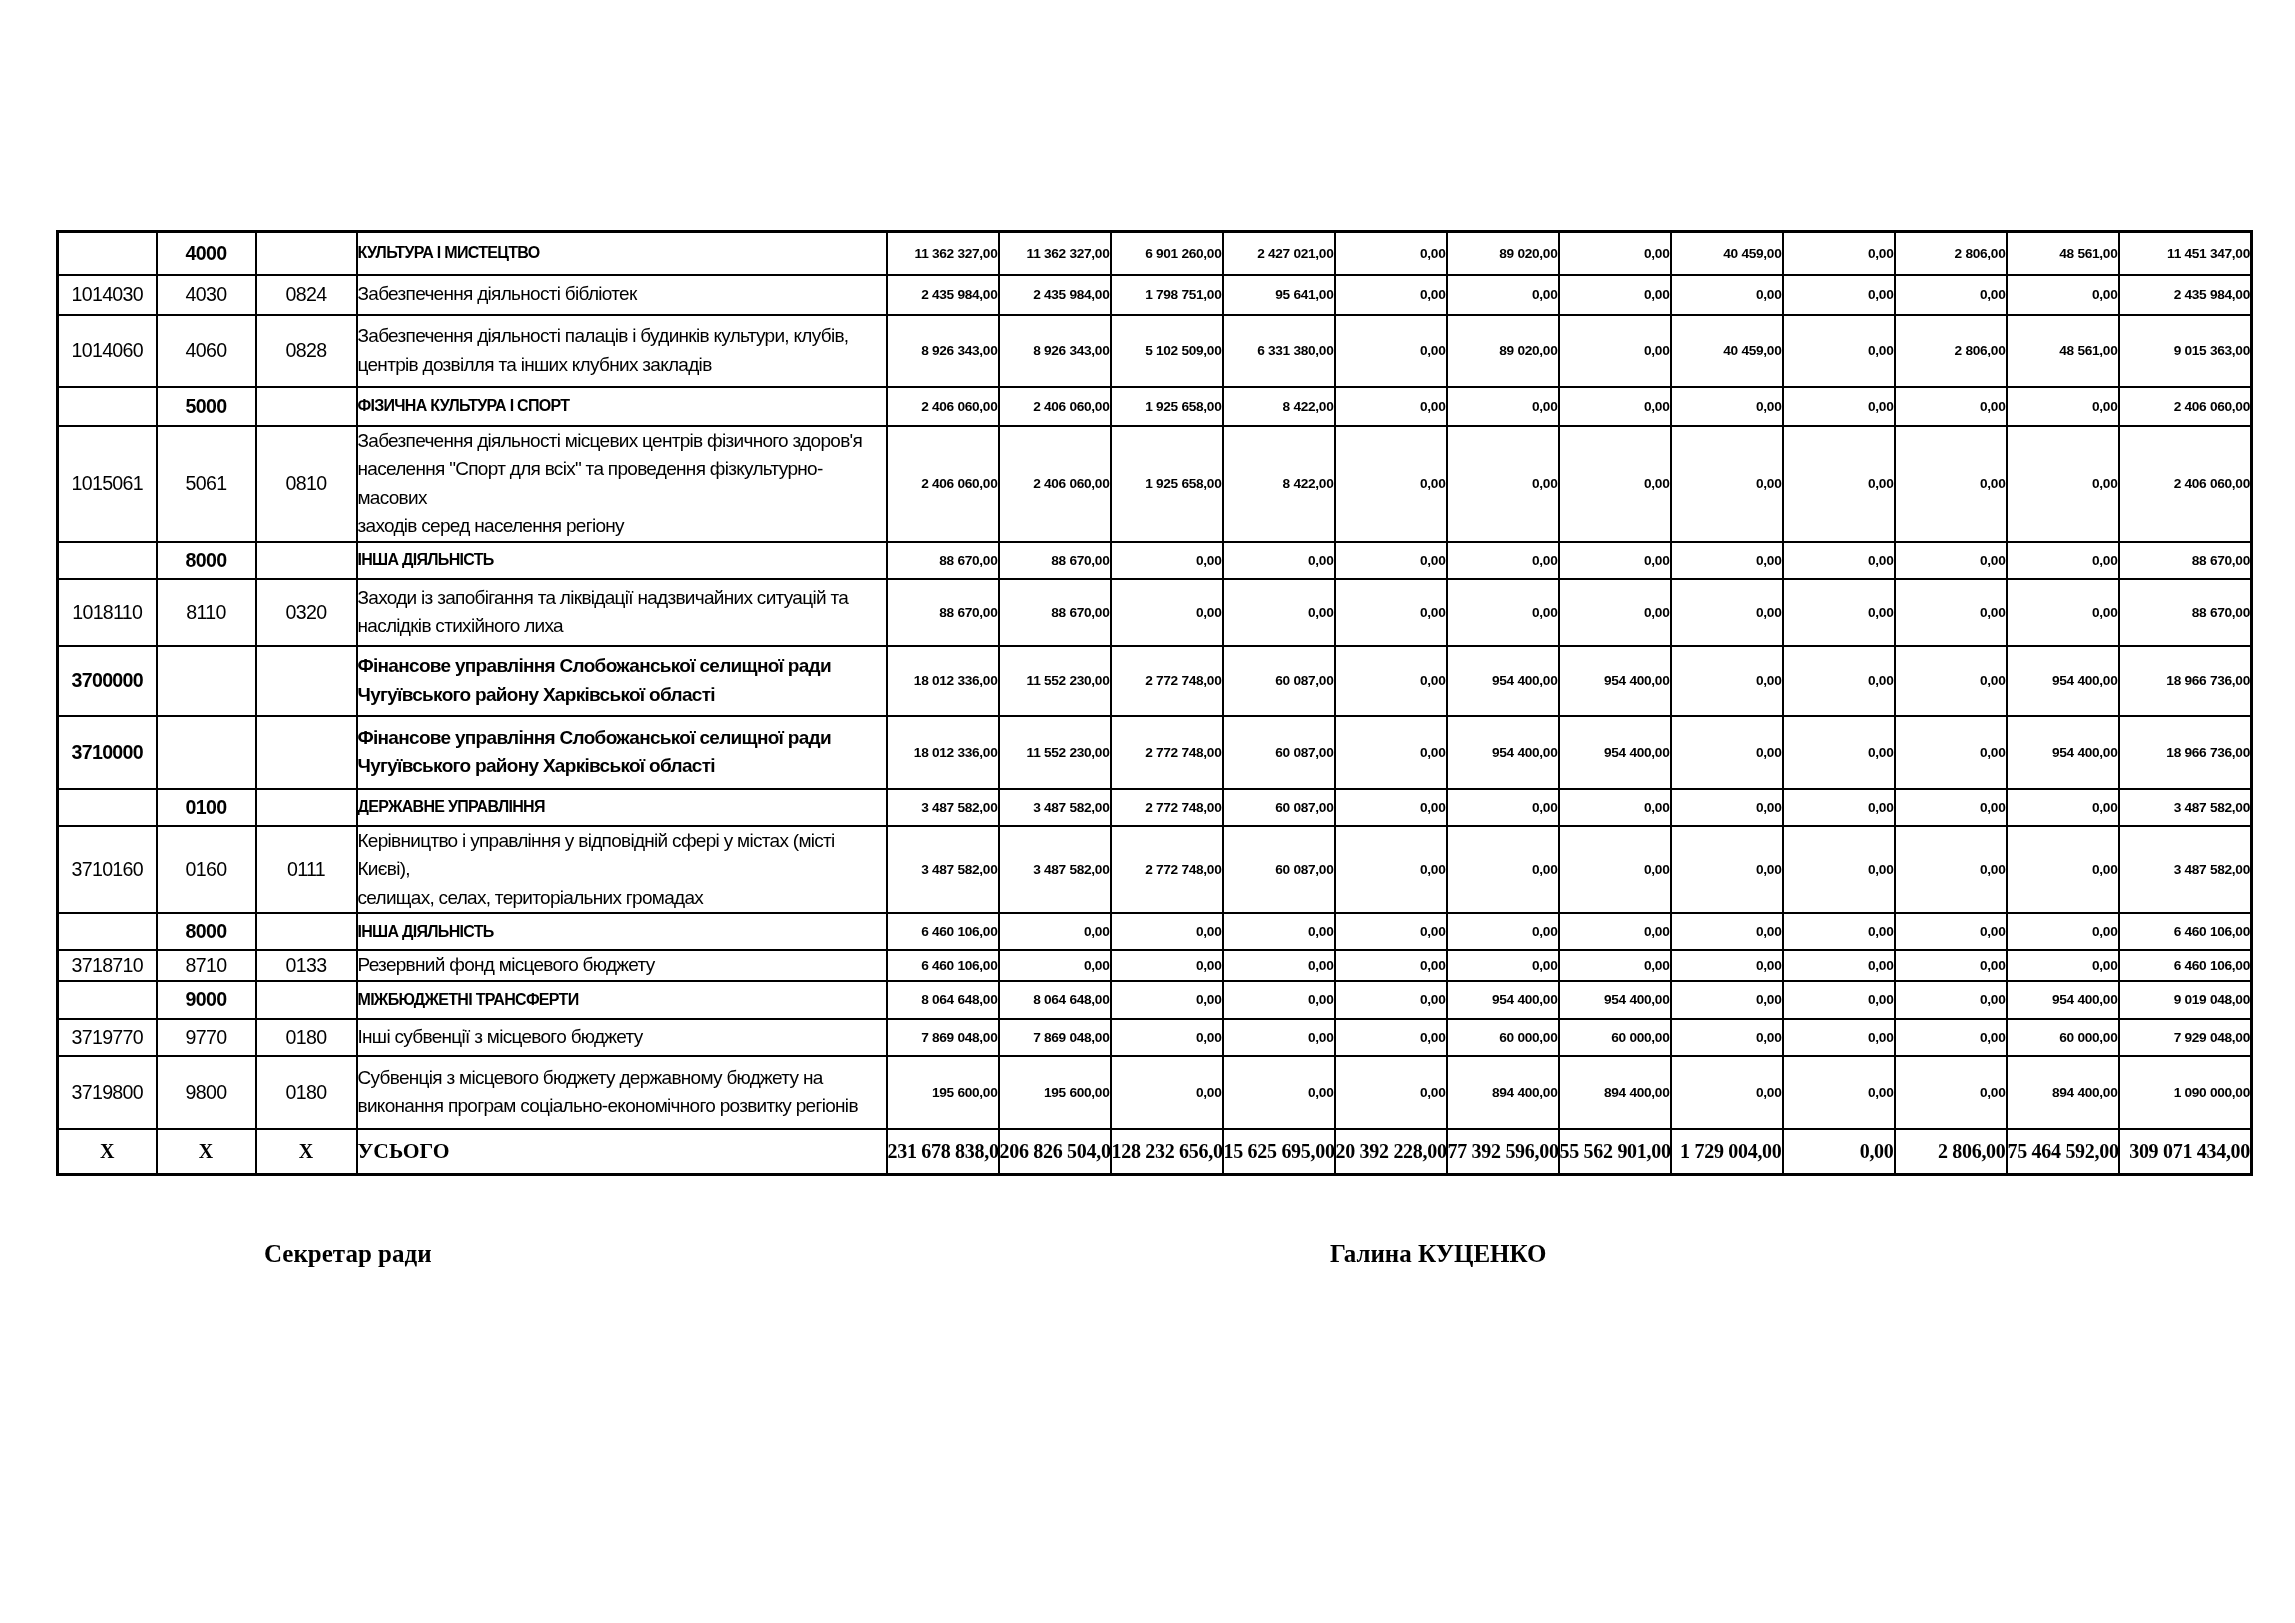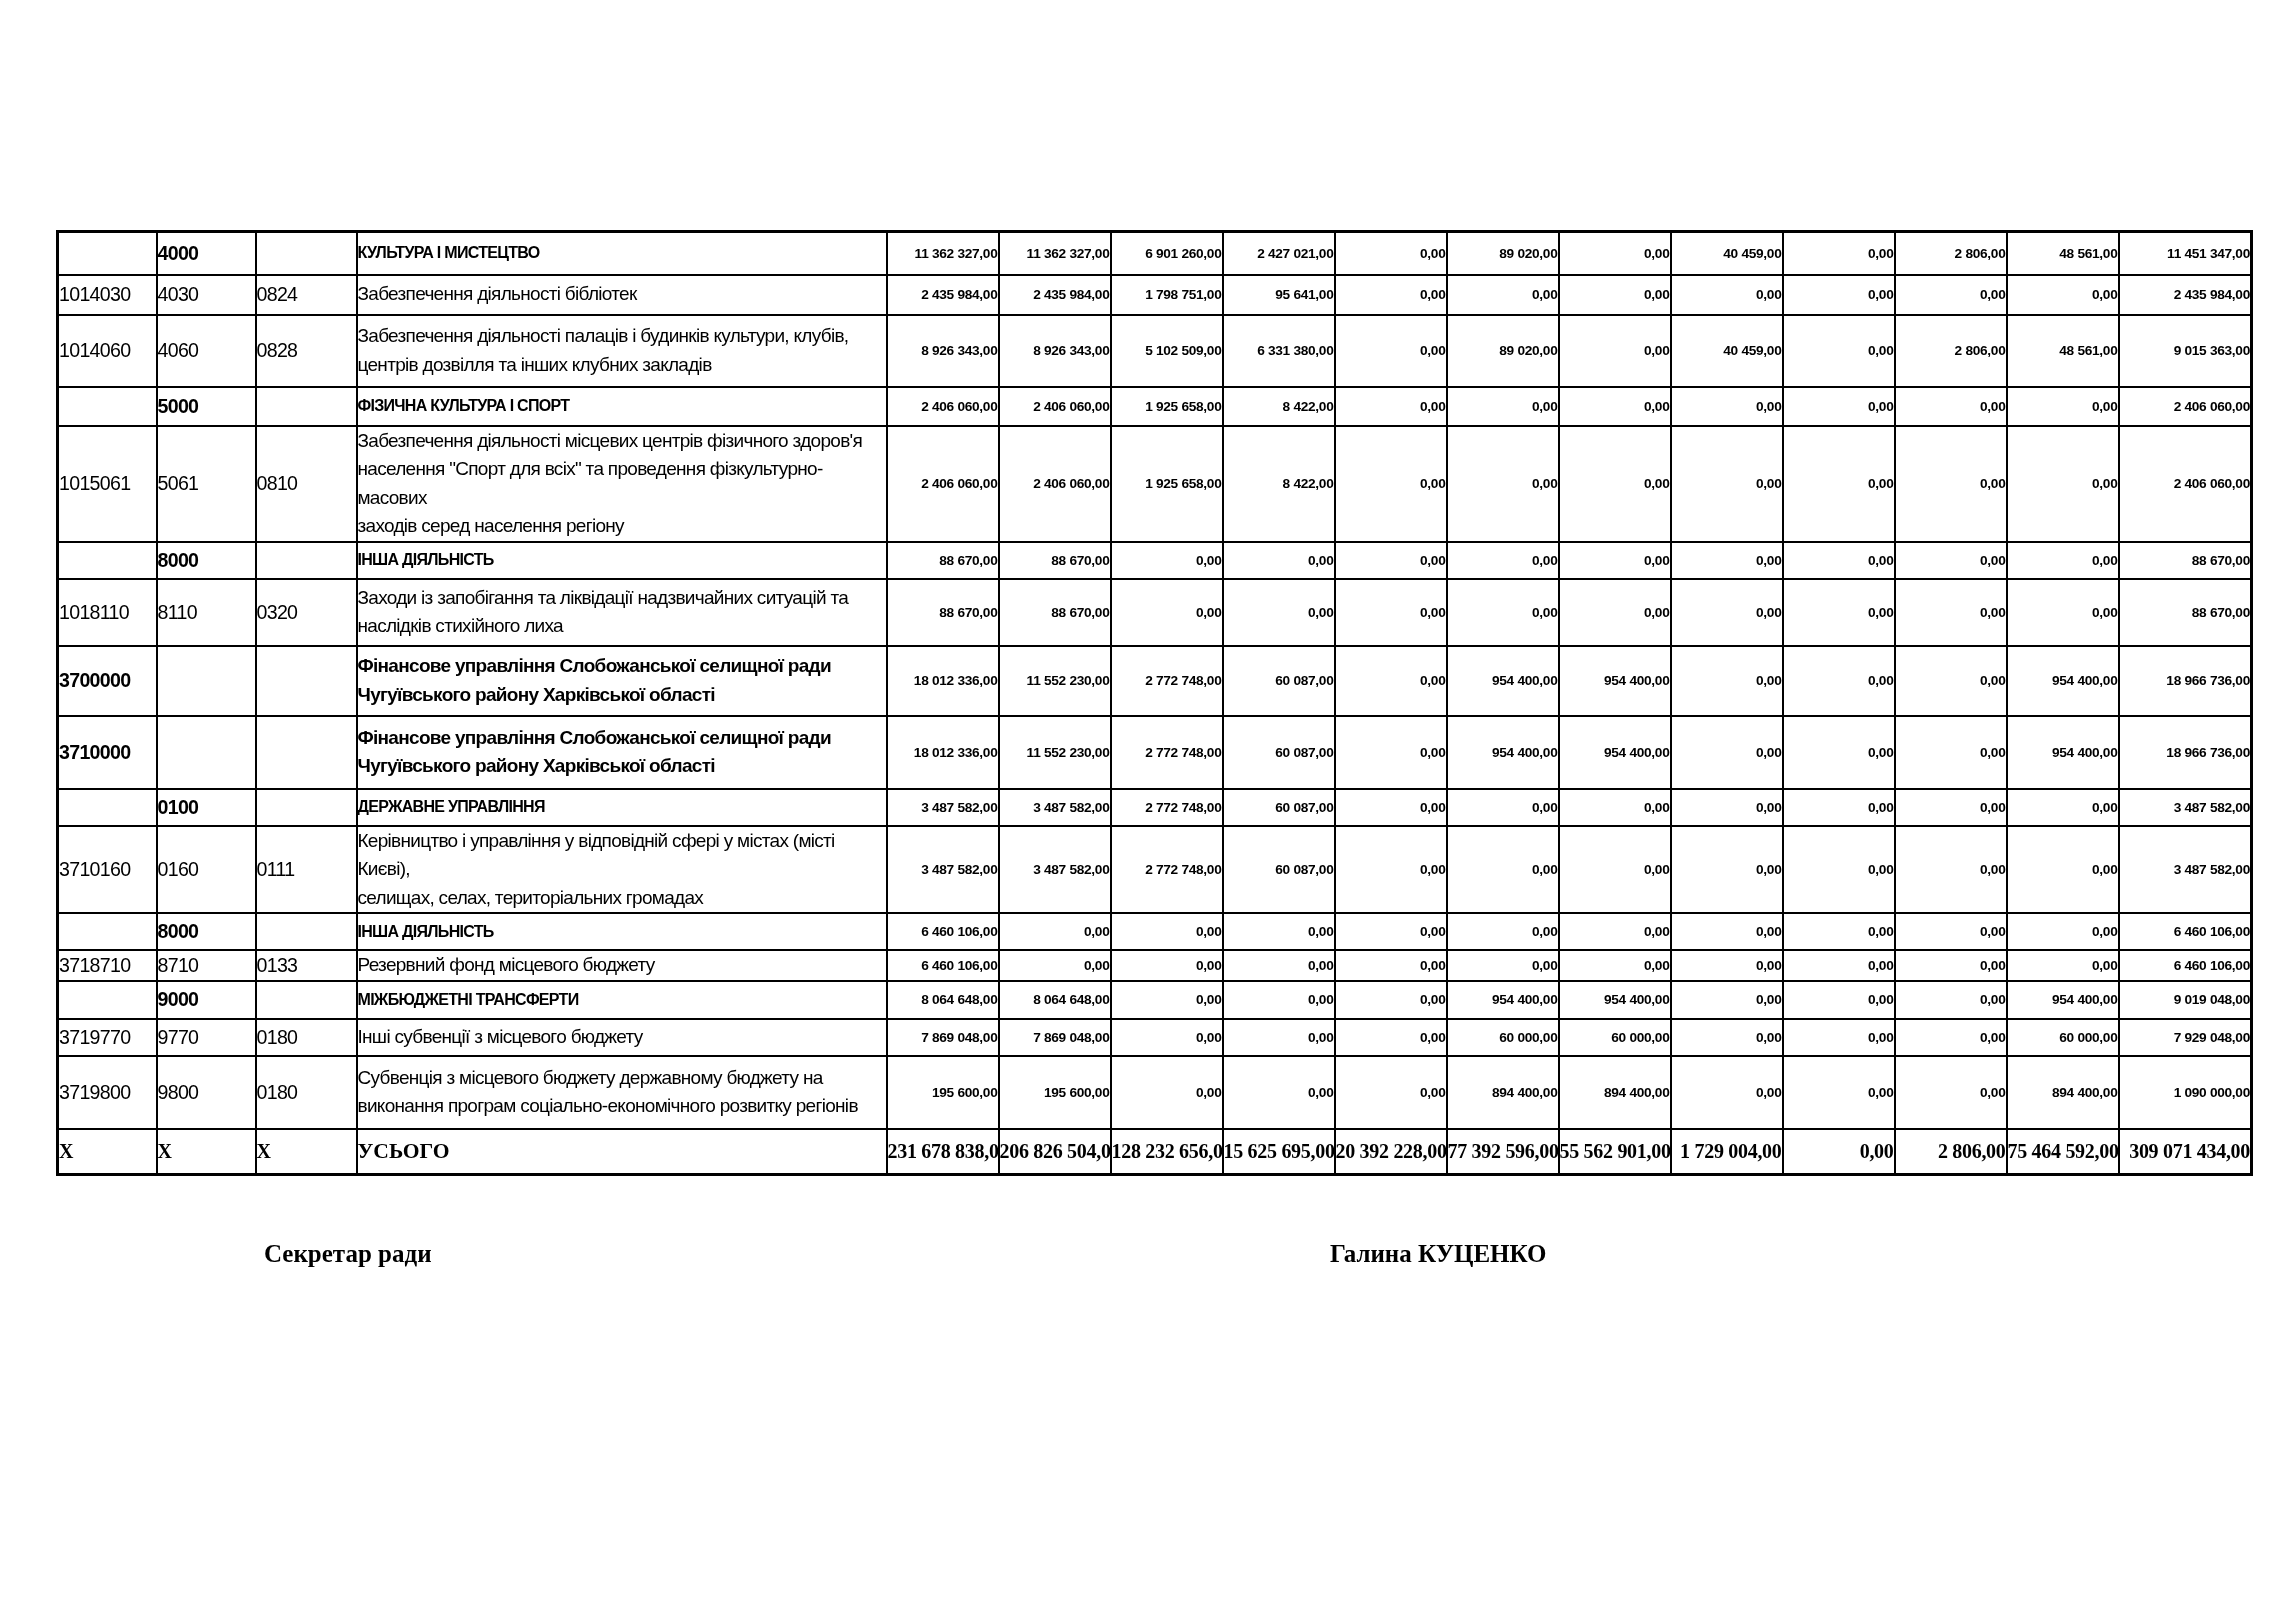--- a/index.html
+++ b/index.html
@@ -20,21 +20,21 @@
     table-layout:fixed;
     border:3.9px solid #000;
   }
   table.budget td{
     border:2.6px solid #000;
     vertical-align:middle;
     overflow:hidden;
     padding:0;
   }
   td.c-code{
-    text-align:left;
+    text-align:center;
     font-size:19.6px;
     letter-spacing:-0.7px;
   }
   td.c-name{
     text-align:left;
     font-size:19px;
     letter-spacing:-0.7px;
     line-height:1.5;
     padding:2.6px 6.5px 2.6px 5.2px;
     white-space:pre-line;

